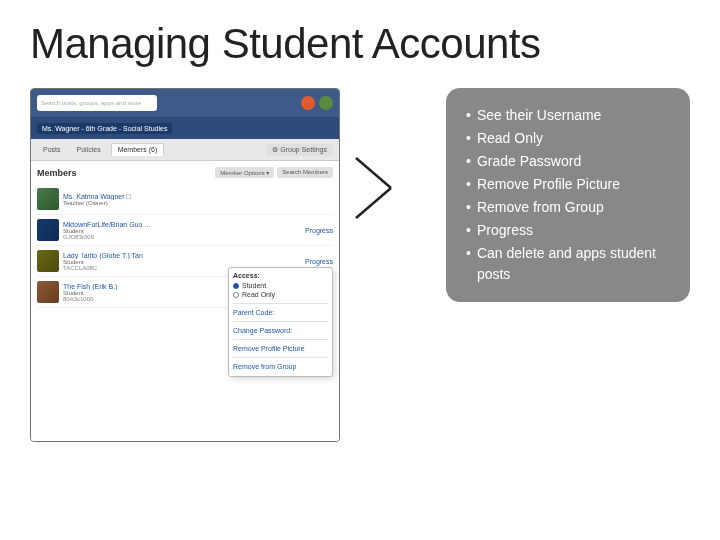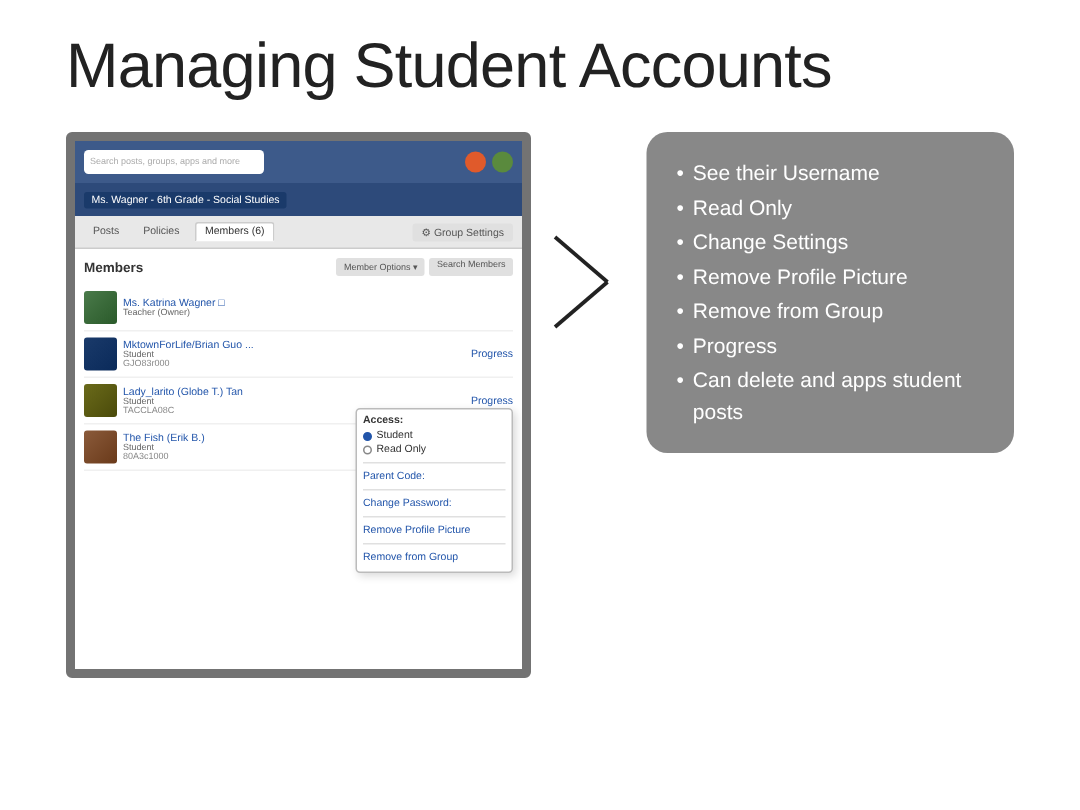--- a/index.html
+++ b/index.html
@@ -7,21 +7,21 @@
       width: 720px;
       height: 540px;
       background: #fff;
       font-family: 'Segoe UI', Arial, sans-serif;
       overflow: hidden;
     }
 
     .page {
       width: 720px;
       height: 416px;
-      padding: 20px 44px;
+      padding: 20px 30px;
       position: relative;
     }
 
     .title {
       font-size: 42px;
       font-weight: 400;
       color: #222;
       margin-bottom: 20px;
       letter-spacing: -0.5px;
     }
@@ -29,24 +29,24 @@
     .content-area {
       display: flex;
       gap: 16px;
       align-items: flex-start;
     }
 
     
     .screenshot-mockup {
       width: 310px;
       flex-shrink: 0;
-      border: 6px solid #737373;
+      border: 1px solid #737373;
       border-radius: 4px;
       overflow: hidden;
-      background: #f9a8d4;
+      background: #86efac;
       position: relative;
     }
 
     .mock-top-bar {
       background: #3d5a8a;
       height: 28px;
       display: flex;
       align-items: center;
       padding: 0 6px;
       gap: 4px;
@@ -248,20 +248,21 @@
       margin: 3px 0;
     }
 
     
     .bullet-box {
       background: #888;
       border-radius: 14px;
       padding: 16px 20px;
       color: #fff;
       min-width: 190px;
+      margin-left: 29px;
     }
 
     .bullet-list {
       list-style: none;
       padding: 0;
     }
 
     .bullet-list li {
       font-size: 14px;
       line-height: 1.5;
@@ -378,21 +379,21 @@
       <svg width="55" height="80" viewBox="0 0 55 80">
         <line x1="10" y1="10" x2="45" y2="40" stroke="#222" stroke-width="2.5"></line>
         <line x1="45" y1="40" x2="10" y2="70" stroke="#222" stroke-width="2.5"></line>
       </svg>
     </div>
 
     <div class="bullet-box">
       <ul class="bullet-list">
         <li>See their Username</li>
         <li>Read Only</li>
-        <li>Change Settings</li>
+        <li>Grade Password</li>
         <li>Remove Profile Picture</li>
         <li>Remove from Group</li>
         <li>Progress</li>
         <li>Can delete and apps student posts</li>
       </ul>
     </div>
   </div>
 </div>
 
 </body></html>

